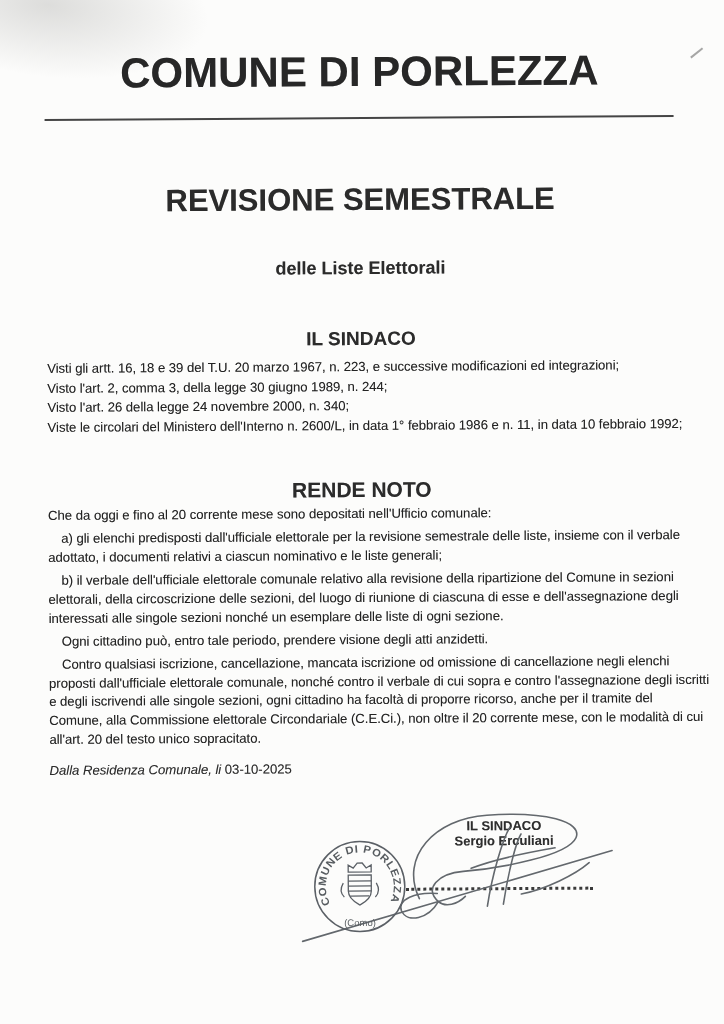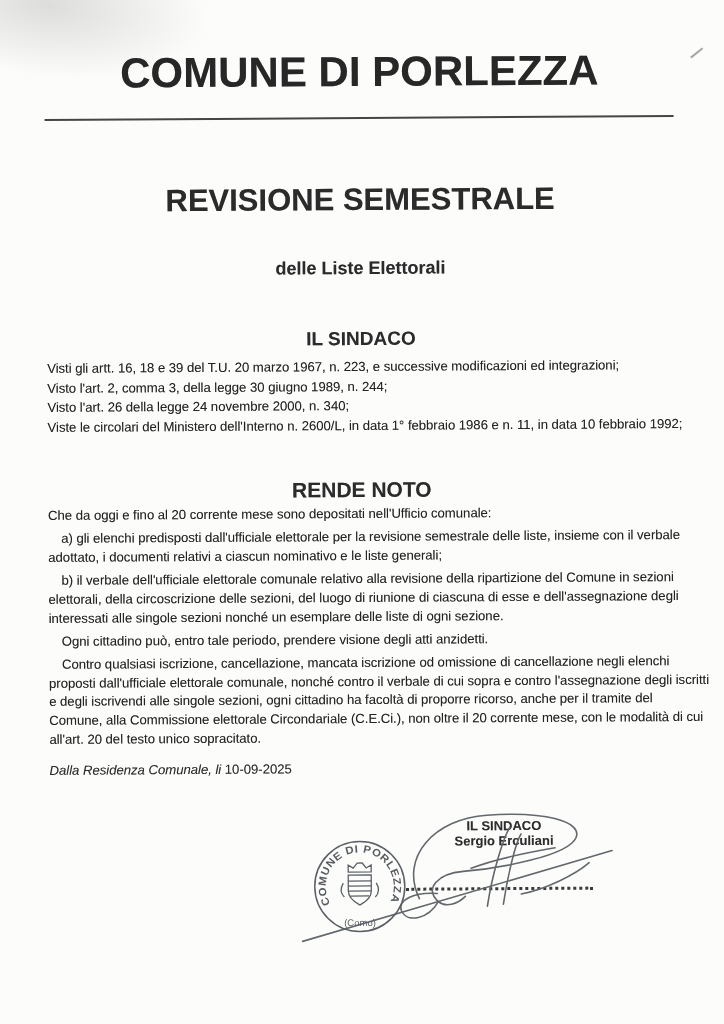--- a/index.html
+++ b/index.html
@@ -139,21 +139,21 @@
 
     <div class="body-block doc-text">
       <p>Che da oggi e fino al 20 corrente mese sono depositati nell'Ufficio comunale:</p>
       <p class="indent">a) gli elenchi predisposti dall'ufficiale elettorale per la revisione semestrale delle liste, insieme con il verbale adottato, i documenti relativi a ciascun nominativo e le liste generali;</p>
       <p class="indent">b) il verbale dell'ufficiale elettorale comunale relativo alla revisione della ripartizione del Comune in sezioni elettorali, della circoscrizione delle sezioni, del luogo di riunione di ciascuna di esse e dell'assegnazione degli interessati alle singole sezioni nonché un esemplare delle liste di ogni sezione.</p>
       <p class="indent">Ogni cittadino può, entro tale periodo, prendere visione degli atti anzidetti.</p>
       <p class="indent">Contro qualsiasi iscrizione, cancellazione, mancata iscrizione od omissione di cancellazione negli elenchi proposti dall'ufficiale elettorale comunale, nonché contro il verbale di cui sopra e contro l'assegnazione degli iscritti e degli iscrivendi alle singole sezioni, ogni cittadino ha facoltà di proporre ricorso, anche per il tramite del Comune, alla Commissione elettorale Circondariale (C.E.Ci.), non oltre il 20 corrente mese, con le modalità di cui all'art. 20 del testo unico sopracitato.</p>
 
       <div class="dateline">
         <span class="it">Dalla Residenza Comunale, li</span>
-        <span>10-09-2025</span>
+        <span>03-10-2025</span>
       </div>
     </div>
 
     <div class="sig-role doc-text">IL SINDACO</div>
     <div class="sig-name doc-text">Sergio Erculiani</div>
     <div class="sig-dots"></div>
 
     <svg class="scrawl" viewBox="0 0 330 150">
       <g fill="none" stroke="#63686d" stroke-width="1.6" stroke-linecap="round">
         <path d="M15,146 L325,57"></path>

